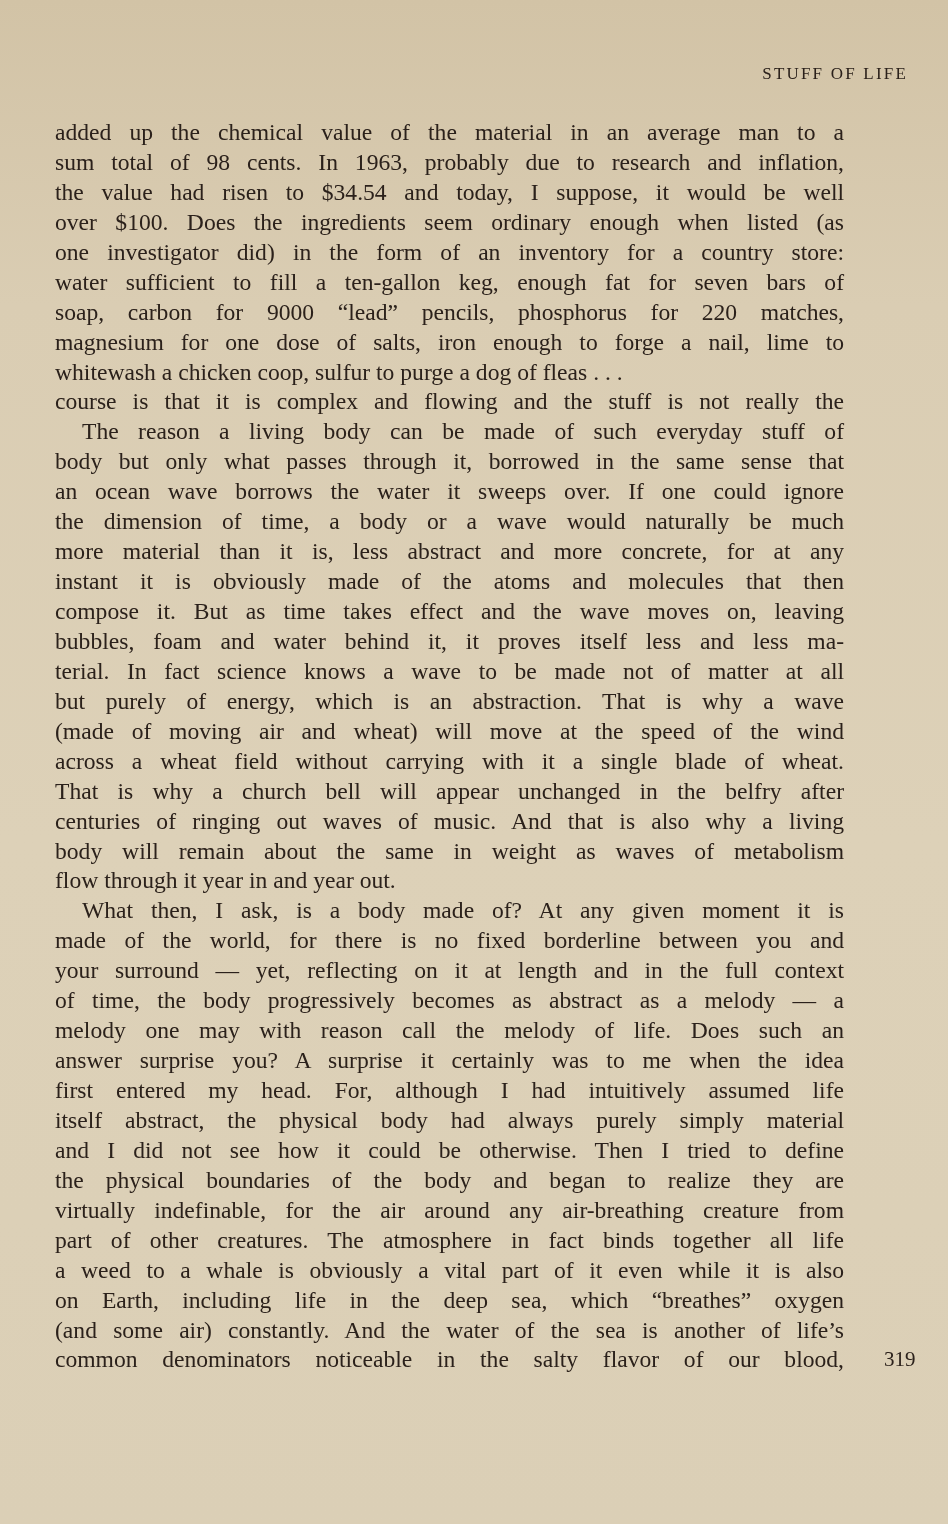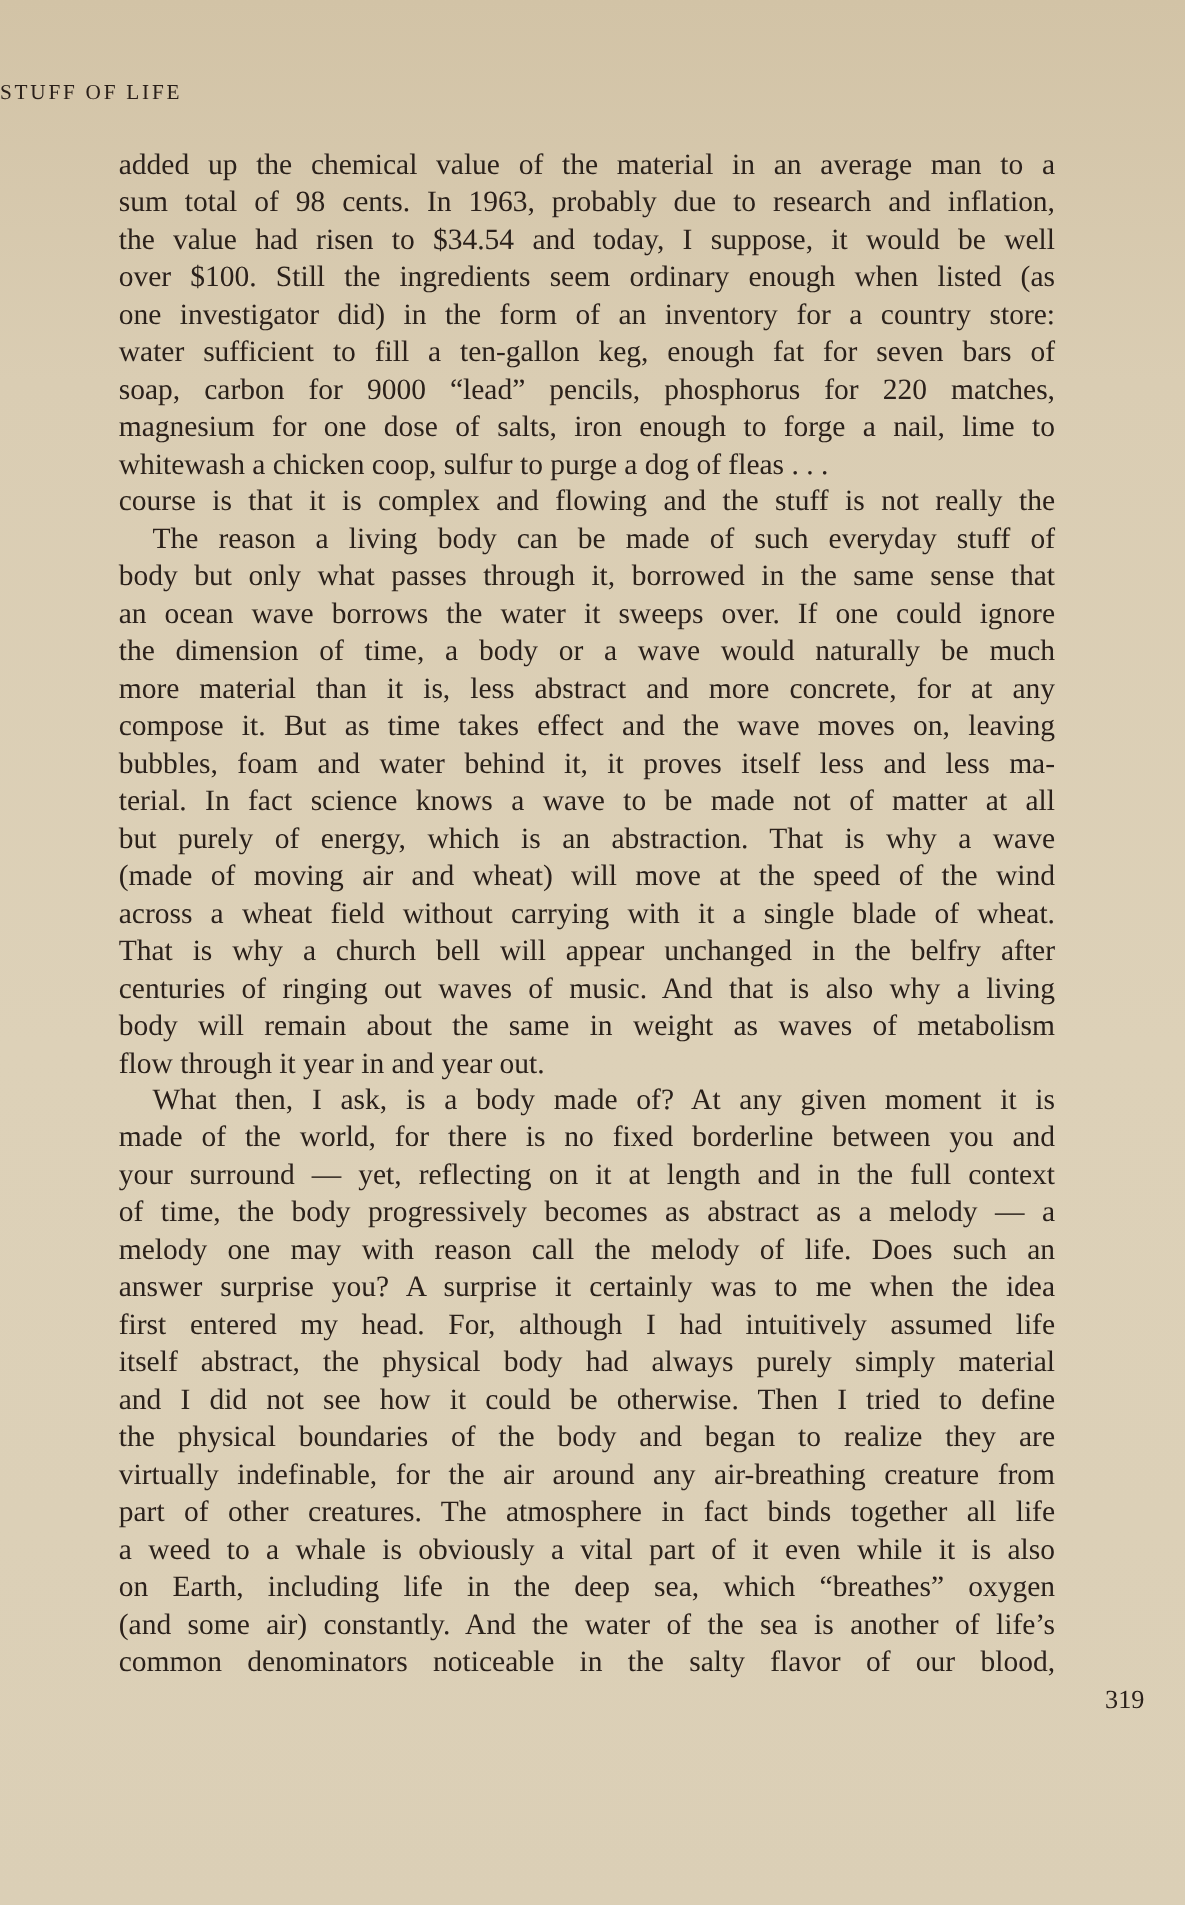--- a/index.html
+++ b/index.html
@@ -20,41 +20,40 @@
     left: 0; top: 0;
     width: 948px;
     height: 1524px;
     background: linear-gradient(180deg, #d2c3a6 0%, #dacdb3 20%, #ddd1b8 55%, #dcd0b7 80%, #dbcfb6 100%);
   }
   .running-head {
     position: absolute;
     top: 64px;
     left: 0;
     width: 908px;
-    text-align: left;
+    text-align: right;
     font-size: 17px;
     letter-spacing: 2.2px;
     color: #2a201a;
   }
   .body-text {
     position: absolute;
     top: 118px;
     left: 55px;
     width: 789px;
     font-size: 23.6px;
     line-height: 29.95px;
   }
   .line {
     display: block;
     height: 29.95px;
     white-space: nowrap;
     text-align: justify;
     text-align-last: justify;
     overflow: visible;
-    margin-left: 40px;
   }
   .line.indent {
     padding-left: 27px;
   }
   .line.last {
     text-align-last: left;
   }
   .folio {
     position: absolute;
     top: 1347px;
@@ -66,32 +65,33 @@
 </head>
 <body>
 
 <div class="page">
   <div class="running-head">STUFF OF LIFE</div>
 
   <div class="body-text">
     <span class="line">added up the chemical value of the material in an average man to a</span>
     <span class="line">sum total of 98 cents.  In 1963, probably due to research and inflation,</span>
     <span class="line">the value had risen to $34.54 and today, I suppose, it would be well</span>
-    <span class="line">over $100.  Still the ingredients seem ordinary enough when listed (as</span>
+    <span class="line">over $100.  Does the ingredients seem ordinary enough when listed (as</span>
     <span class="line">one investigator did) in the form of an inventory for a country store:</span>
     <span class="line">water sufficient to fill a ten-gallon keg, enough fat for seven bars of</span>
     <span class="line">soap, carbon for 9000 “lead” pencils, phosphorus for 220 matches,</span>
     <span class="line">magnesium for one dose of salts, iron enough to forge a nail, lime to</span>
     <span class="line last">whitewash a chicken coop, sulfur to purge a dog of fleas . . .</span>
     <span class="line">course is that it is complex and flowing and the stuff is not really the</span>
     <span class="line indent">The reason a living body can be made of such everyday stuff of</span>
     <span class="line">body but only what passes through it, borrowed in the same sense that</span>
     <span class="line">an ocean wave borrows the water it sweeps over.  If one could ignore</span>
     <span class="line">the dimension of time, a body or a wave would naturally be much</span>
     <span class="line">more material than it is, less abstract and more concrete, for at any</span>
+    <span class="line">instant it is obviously made of the atoms and molecules that then</span>
     <span class="line">compose it.  But as time takes effect and the wave moves on, leaving</span>
     <span class="line">bubbles, foam and water behind it, it proves itself less and less ma-</span>
     <span class="line">terial.  In fact science knows a wave to be made not of matter at all</span>
     <span class="line">but purely of energy, which is an abstraction.  That is why a wave</span>
     <span class="line">(made of moving air and wheat) will move at the speed of the wind</span>
     <span class="line">across a wheat field without carrying with it a single blade of wheat.</span>
     <span class="line">That is why a church bell will appear unchanged in the belfry after</span>
     <span class="line">centuries of ringing out waves of music.  And that is also why a living</span>
     <span class="line">body will remain about the same in weight as waves of metabolism</span>
     <span class="line last">flow through it year in and year out.</span>

